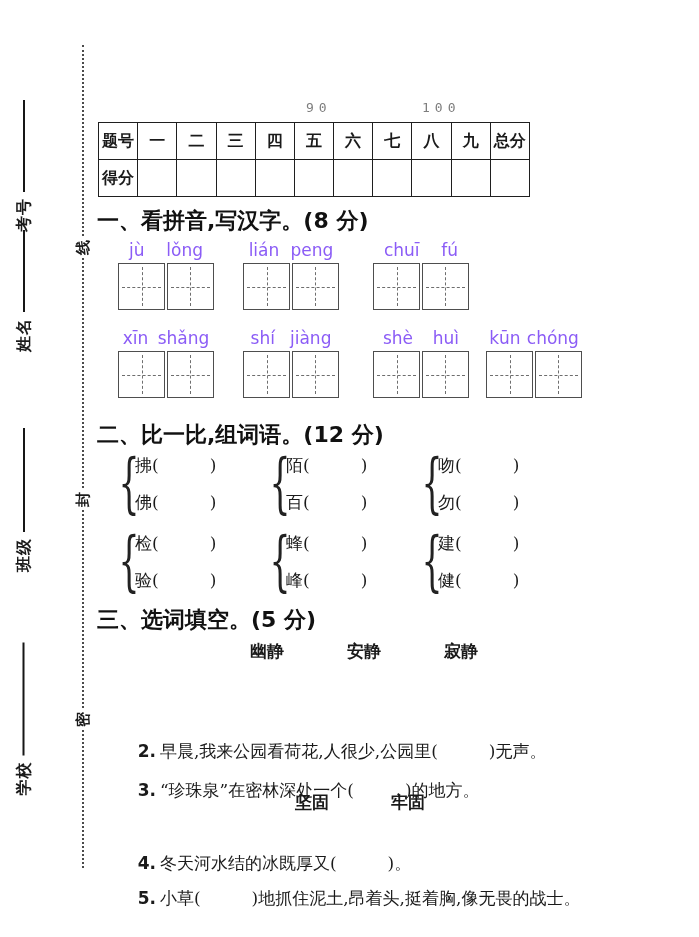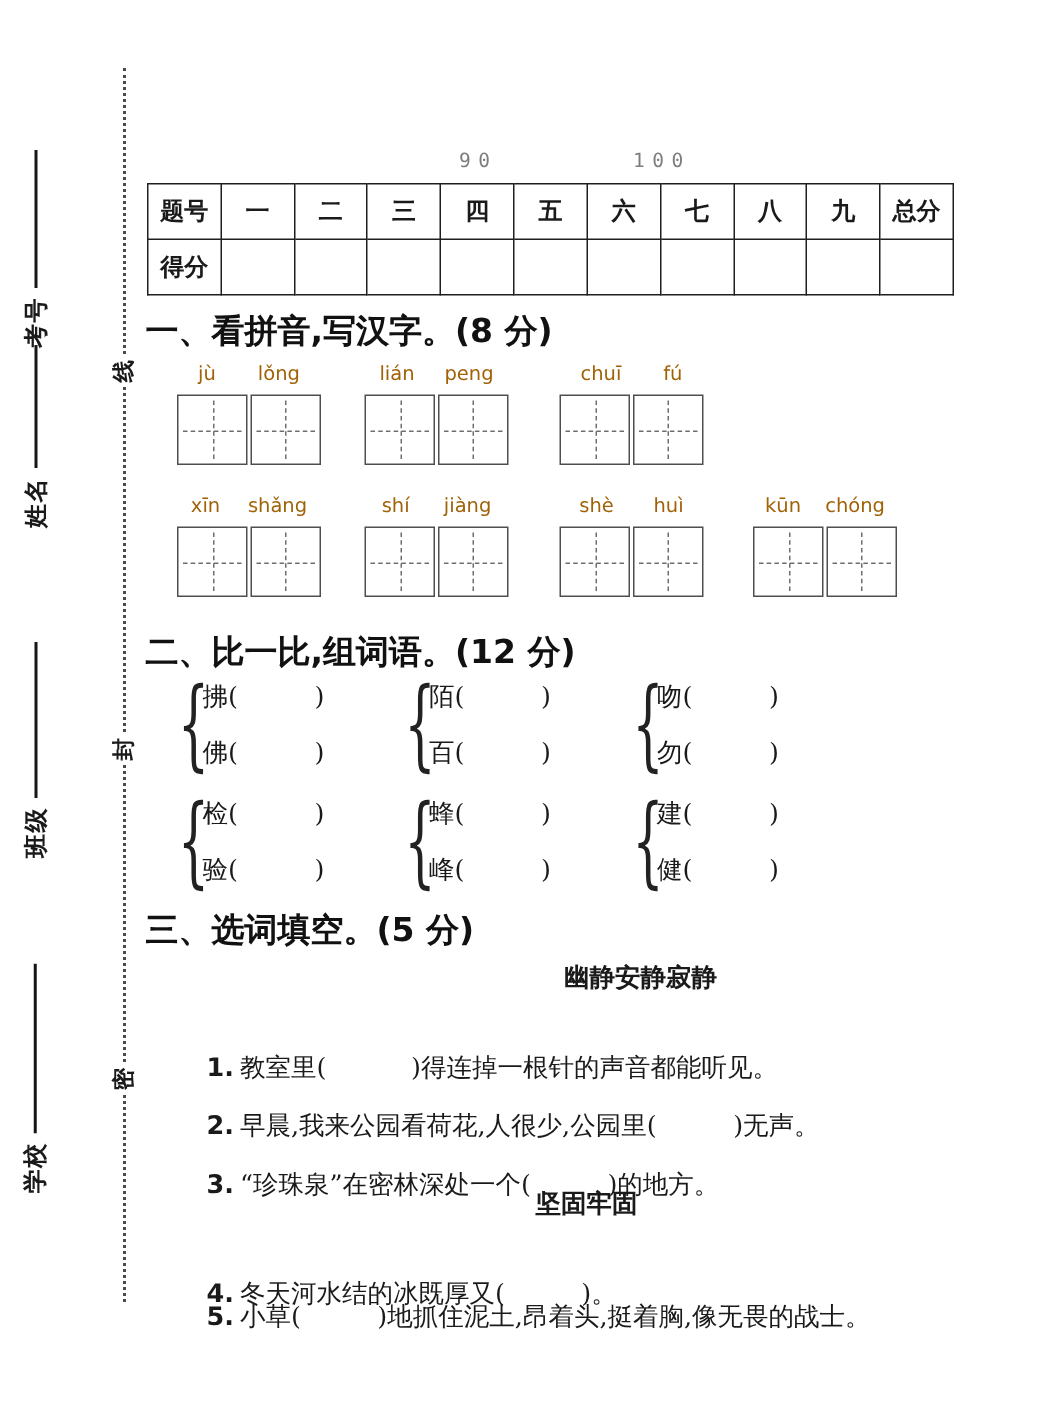--- a/index.html
+++ b/index.html
@@ -26,39 +26,39 @@
   .vfield .blank { flex:1; height:2.5px; background:#161616; }
 
   
   .faint-num {
     position:absolute; top:100px; font-family:"DejaVu Sans Mono", monospace;
     font-size:13px; color:#7d7d7d; letter-spacing:5px;
   }
 
   
   table.score-table {
-    position:absolute; left:98px; top:122px; width:538px;
+    position:absolute; left:98px; top:122px; width:432px;
     border-collapse:collapse; table-layout:fixed;
   }
   table.score-table td {
     border:1.8px solid #1f1f1f; height:36px; text-align:center;
     font-size:16px; font-weight:600; padding:0;
   }
 
   
   .sec-title {
     position:absolute; left:97px; font-family:"DejaVu Sans", sans-serif;
     font-size:22px; font-weight:bold; white-space:pre; color:#111;
   }
 
   
   .pin-group { position:absolute; width:96px; }
   .pin-labels {
     display:flex; justify-content:space-around; font-family:"DejaVu Sans", sans-serif;
-    font-size:13px; color:#a16207; height:20px; margin-bottom:3px; line-height:20px;
+    font-size:17px; color:#8b5cf6; height:20px; margin-bottom:3px; line-height:20px;
   }
   .boxes { display:flex; }
   .tian { width:45px; height:45px; border:1.6px solid #4e4e4e; position:relative; background:#fff; }
   .tian + .tian { margin-left:1.5px; }
   .tian::before {
     content:""; position:absolute; left:50%; top:3px; bottom:3px; width:0;
     border-left:1.4px dashed #6e6e6e;
   }
   .tian::after {
     content:""; position:absolute; top:50%; left:3px; right:3px; height:0;
@@ -68,21 +68,21 @@
   
   .cmp-group { position:absolute; display:flex; align-items:center; }
   .cmp-brace {
     font-family:"DejaVu Serif", serif; font-size:66px; font-weight:200; color:#222;
     transform:scaleX(0.5); line-height:66px; width:22px; text-align:center;
   }
   .cmp-col { display:flex; flex-direction:column; gap:15px; }
   .cmp-entry { font-size:17px; white-space:pre; line-height:22px; }
 
   
-  .bank { position:absolute; display:flex; justify-content:flex-end; font-size:17px; font-weight:600; }
+  .bank { position:absolute; display:flex; justify-content:space-between; font-size:17px; font-weight:600; }
   .q-item { position:absolute; left:116px; font-size:17px; white-space:pre; line-height:23px; }
   .q-num { font-weight:bold; font-family:"DejaVu Sans", sans-serif; margin-right:4px; }
 </style>
 </head>
 <body>
 
 <div class="page">
 
   <div class="seal-line"></div>
   <span class="seal-char" style="top:236px;">线</span>
@@ -196,21 +196,21 @@
   <div class="pin-group" style="left:373px; top:328px;">
     <div class="pin-labels">
       <span>shè</span>
       <span>huì</span>
     </div>
     <div class="boxes">
       <div class="tian"></div>
       <div class="tian"></div>
     </div>
   </div>
-  <div class="pin-group" style="left:502px; top:328px;">
+  <div class="pin-group" style="left:486px; top:328px;">
     <div class="pin-labels">
       <span>kūn</span>
       <span>chóng</span>
     </div>
     <div class="boxes">
       <div class="tian"></div>
       <div class="tian"></div>
     </div>
   </div>
 
@@ -261,35 +261,32 @@
   </div>
 
   <div class="sec-title" style="top:605px;">三、选词填空。(5 分)</div>
 
   <div class="bank" style="left:250px; top:640px; width:228px;">
     <span>幽静</span>
     <span>安静</span>
     <span>寂静</span>
   </div>
 
-  <div class="q-item" style="top:678px;">
-    <span class="q-num">1.</span><span>教室里(　　　 )得连掉一根针的声音都能听见。</span>
-  </div>
   <div class="q-item" style="top:717px;">
     <span class="q-num">2.</span><span>早晨,我来公园看荷花,人很少,公园里(　　　)无声。</span>
   </div>
   <div class="q-item" style="top:756px;">
     <span class="q-num">3.</span><span>“珍珠泉”在密林深处一个(　　　)的地方。</span>
   </div>
 
   <div class="bank" style="left:295px; top:791px; width:130px;">
     <span>坚固</span>
     <span>牢固</span>
   </div>
 
   <div class="q-item" style="top:829px;">
     <span class="q-num">4.</span><span>冬天河水结的冰既厚又(　　　)。</span>
   </div>
-  <div class="q-item" style="top:844px;">
+  <div class="q-item" style="top:864px;">
     <span class="q-num">5.</span><span>小草(　　　)地抓住泥土,昂着头,挺着胸,像无畏的战士。</span>
   </div>
 
 </div>
 
 </body></html>

